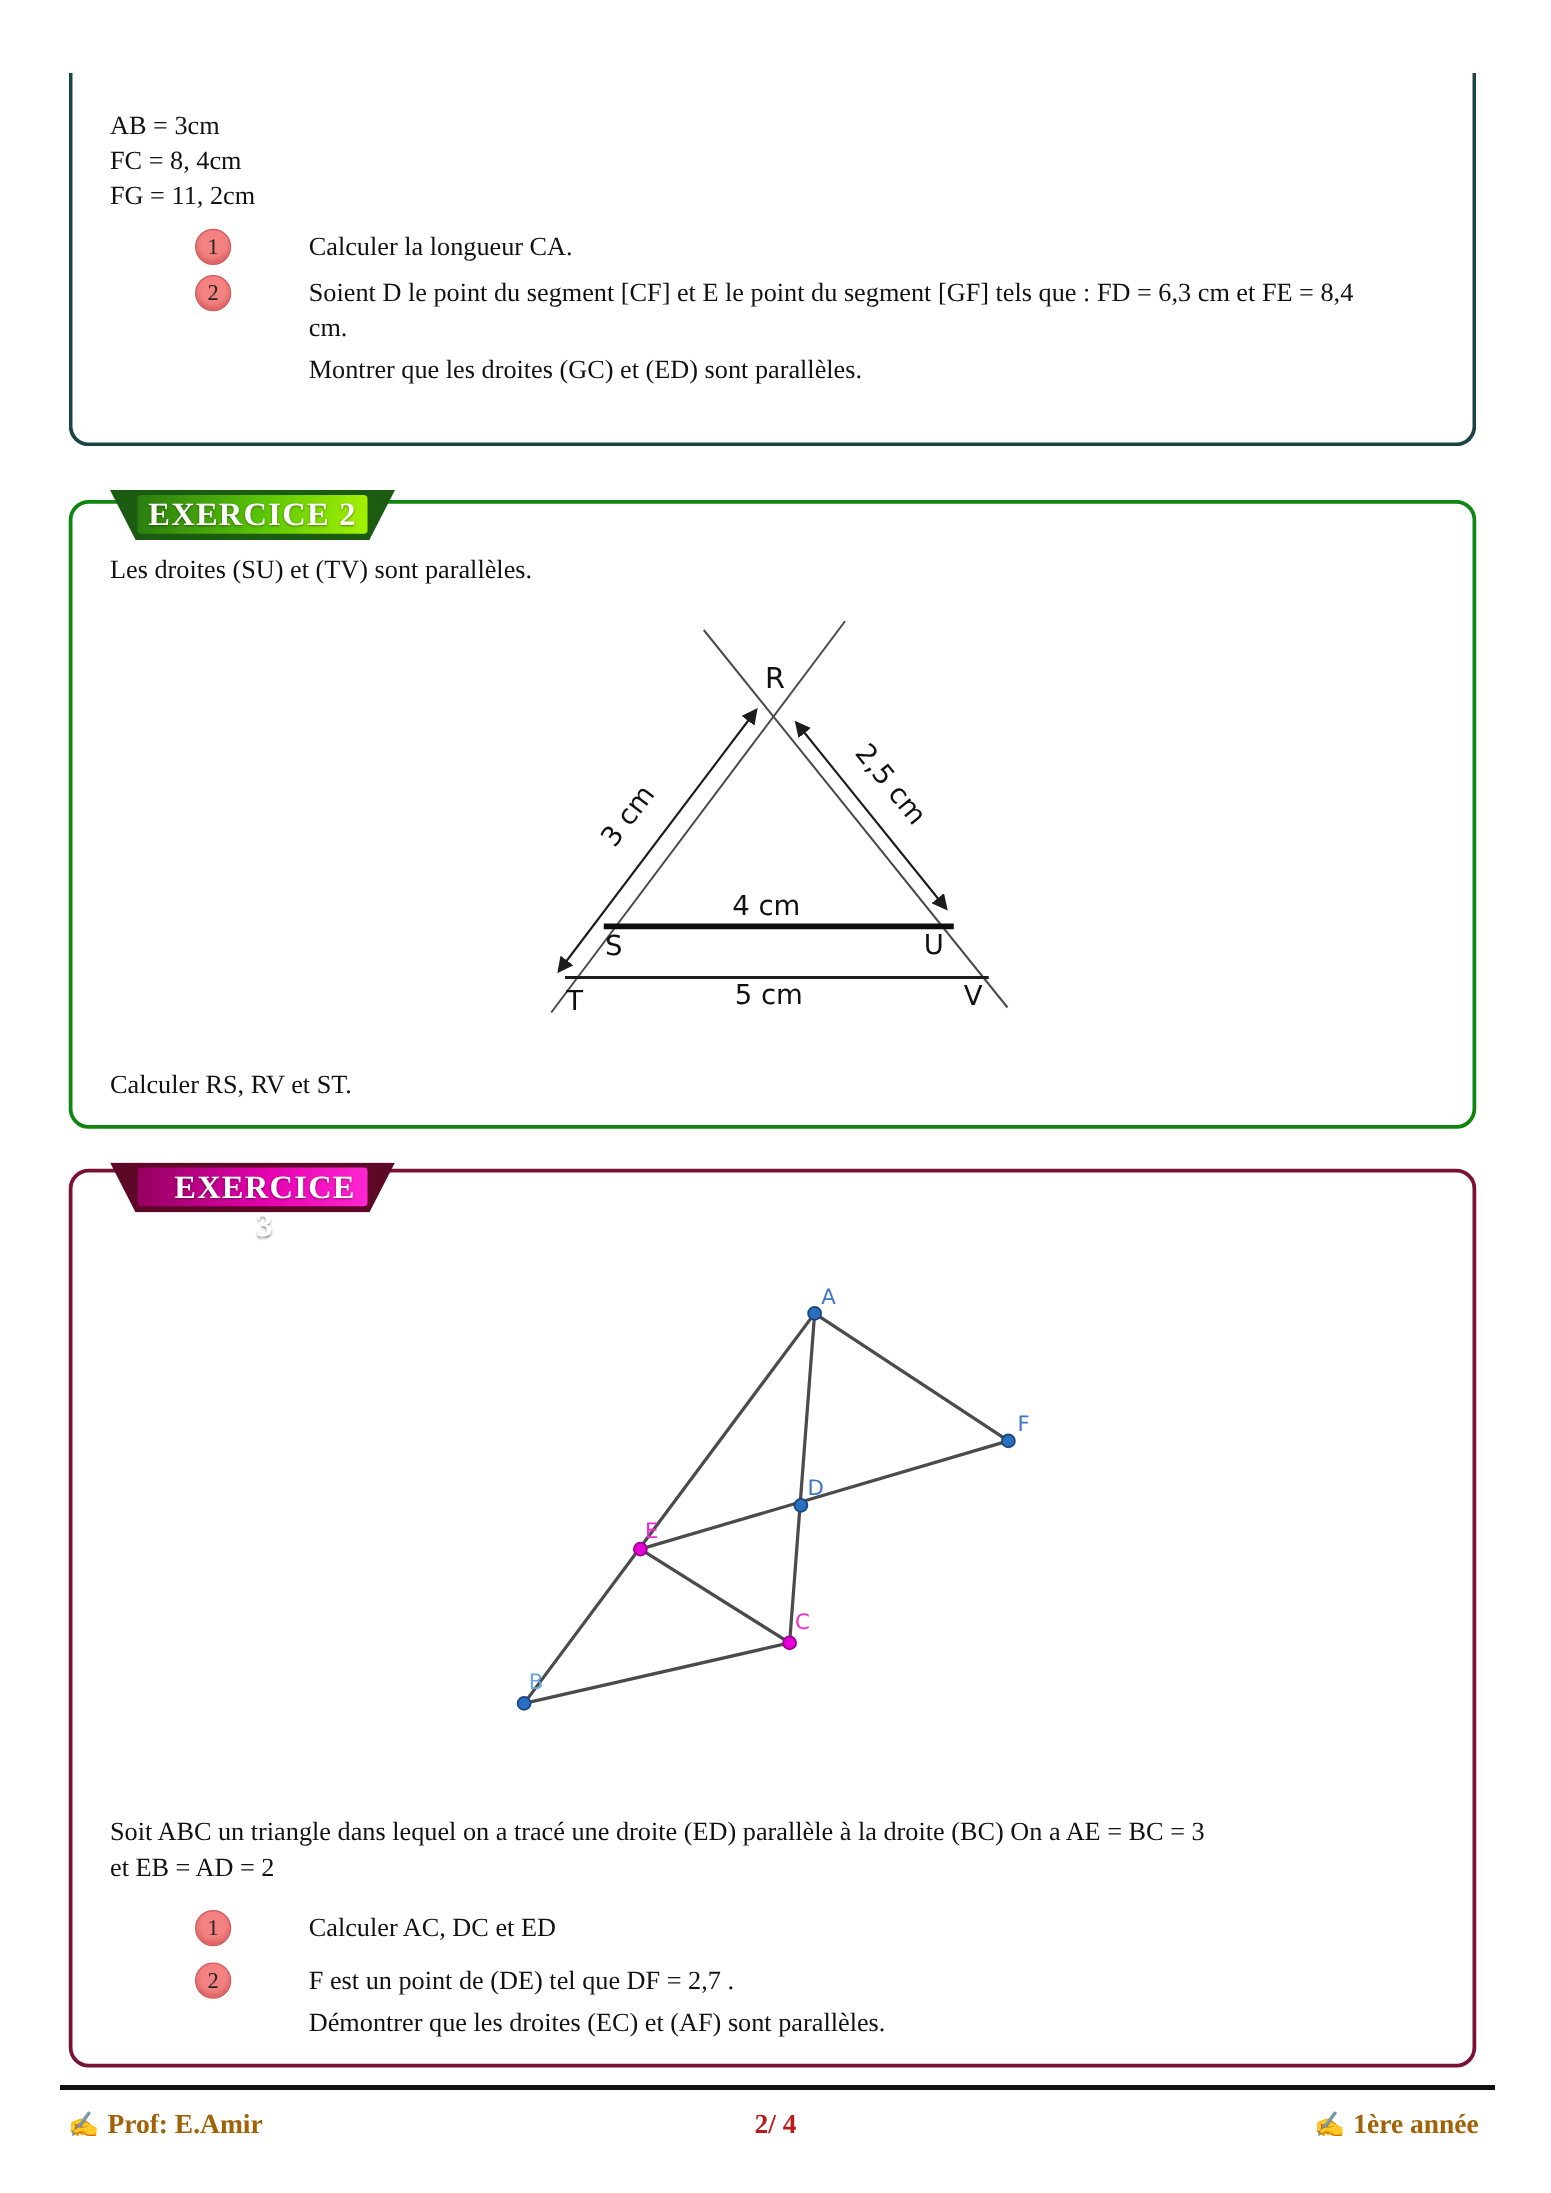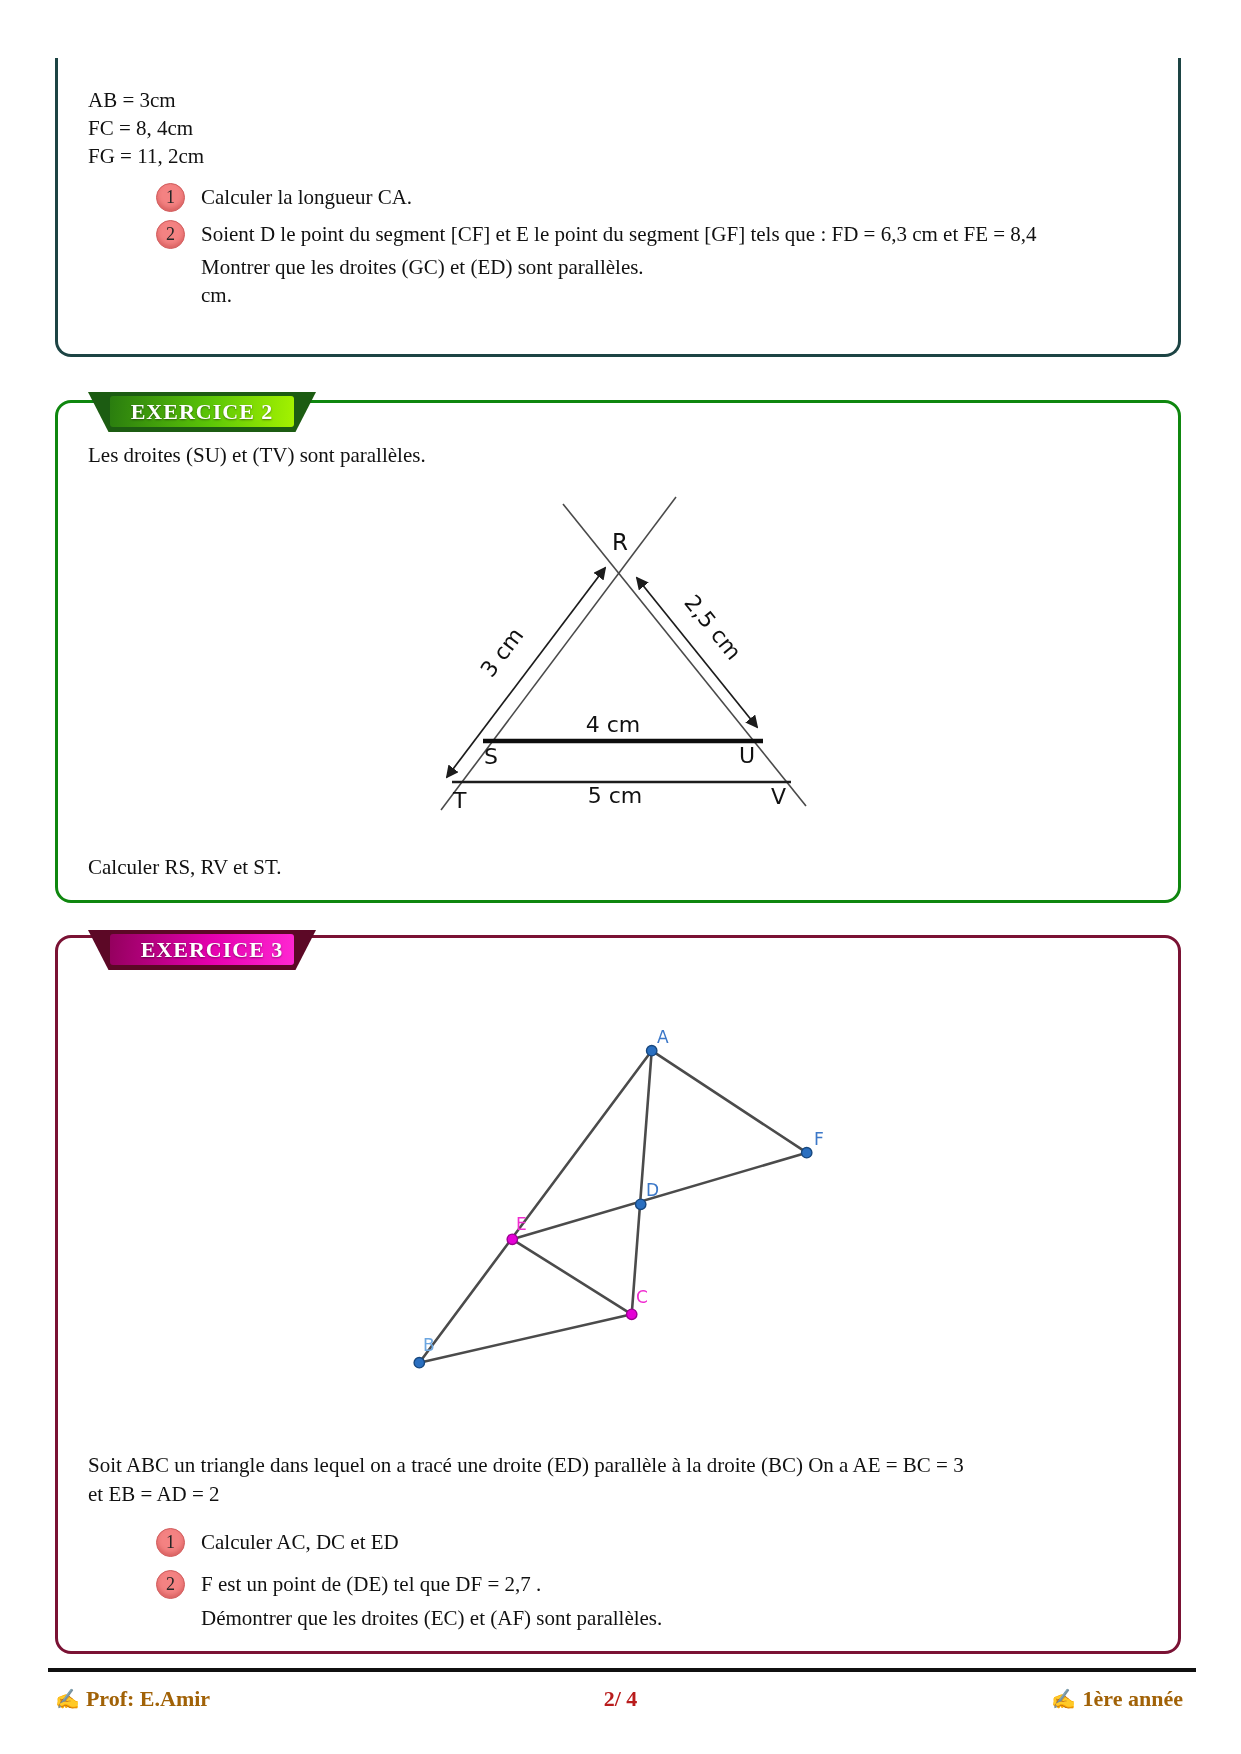--- a/index.html
+++ b/index.html
@@ -13,40 +13,40 @@
         border-left:3px solid #1d4444;border-right:3px solid #1d4444;border-bottom:3px solid #1d4444;
         border-radius:0 0 16px 16px;font-family:Liberation Serif, serif;}
   .box2{top:400px;height:497px;border:3px solid #0f870f;border-radius:16px;}
   .box3{top:935px;height:713px;border:3px solid #7a1234;border-radius:16px;}
 
   
   .badge{position:absolute;left:30px;width:228px;height:40px;}
   .badge .outer{position:absolute;inset:0;
         clip-path:polygon(0 0,100% 0,91% 100%,9% 100%);}
   .badge .inner{position:absolute;left:22px;right:22px;top:4px;bottom:5px;
-        color:#fff;font-weight:bold;font-size:22px;line-height:31px;text-align:center;
+        color:#fff;font-weight:bold;font-size:26px;line-height:31px;text-align:center;
         letter-spacing:1px;border-radius:3px;
         text-shadow:0 1px 2px rgba(0,0,0,.45);}
   .badge2{top:-11px;}
   .badge2 .outer{background:#1c5c12;}
   .badge2 .inner{background:linear-gradient(95deg,#2a7d0f 0%,#5cc607 55%,#a4f200 100%);}
   .badge3{top:-8px;}
   .badge3 .outer{background:#5c0826;}
   .badge3 .inner{background:linear-gradient(95deg,#94005e 0%,#e400ae 55%,#ff27d2 100%);padding-left:20px;}
 
   
   .tx{font-size:21px;line-height:28px;white-space:nowrap;}
   .givens{position:absolute;left:30px;top:28px;}
   .item{position:absolute;display:flex;align-items:flex-start;}
   .numcirc{flex:0 0 auto;width:27px;height:27px;border-radius:50%;
         background:#f48282;border:1px solid #cf5b5b;
         font-size:18px;line-height:27px;text-align:center;color:#262626;
         box-shadow:inset 0 -3px 4px rgba(170,40,40,.35);}
   .itext{margin-left:16px;font-size:21px;line-height:28px;}
-  .itext div{white-space:nowrap;}
+  .itext div{white-space:nowrap;margin-left:46px;}
 
   
   .rule{position:absolute;left:48px;top:1668px;width:1148px;height:4px;background:#101010;}
   .foot{position:absolute;top:1686px;font-size:22px;font-weight:bold;white-space:nowrap;}
   .foot.blue{color:#a16207;}
   .foot-left{left:55px;}
   .foot-center{left:50%;transform:translateX(-50%);color:#b91c1c;}
   .foot-right{right:58px;}
   .penicon{font-size:20px;margin-right:6px;}
 
@@ -67,22 +67,22 @@
     <div class="numcirc">1</div>
     <div class="itext">
       <div>Calculer la longueur CA.</div>
     </div>
   </div>
 
   <div class="item" style="left:98px;top:162px;">
     <div class="numcirc">2</div>
     <div class="itext">
       <div>Soient D le point du segment [CF] et E le point du segment [GF] tels que : FD = 6,3 cm et FE = 8,4</div>
+      <div>cm.</div>
       <div style="margin-top:5px;">Montrer que les droites (GC) et (ED) sont parallèles.</div>
-      <div>cm.</div>
     </div>
   </div>
 </div>
 
 <div class="box box2">
   <div class="badge badge2">
     <div class="outer"></div>
     <div class="inner">EXERCICE 2</div>
   </div>
   <div class="tx abs" style="left:30px;top:38px;">Les droites (SU) et (TV) sont parallèles.</div>

